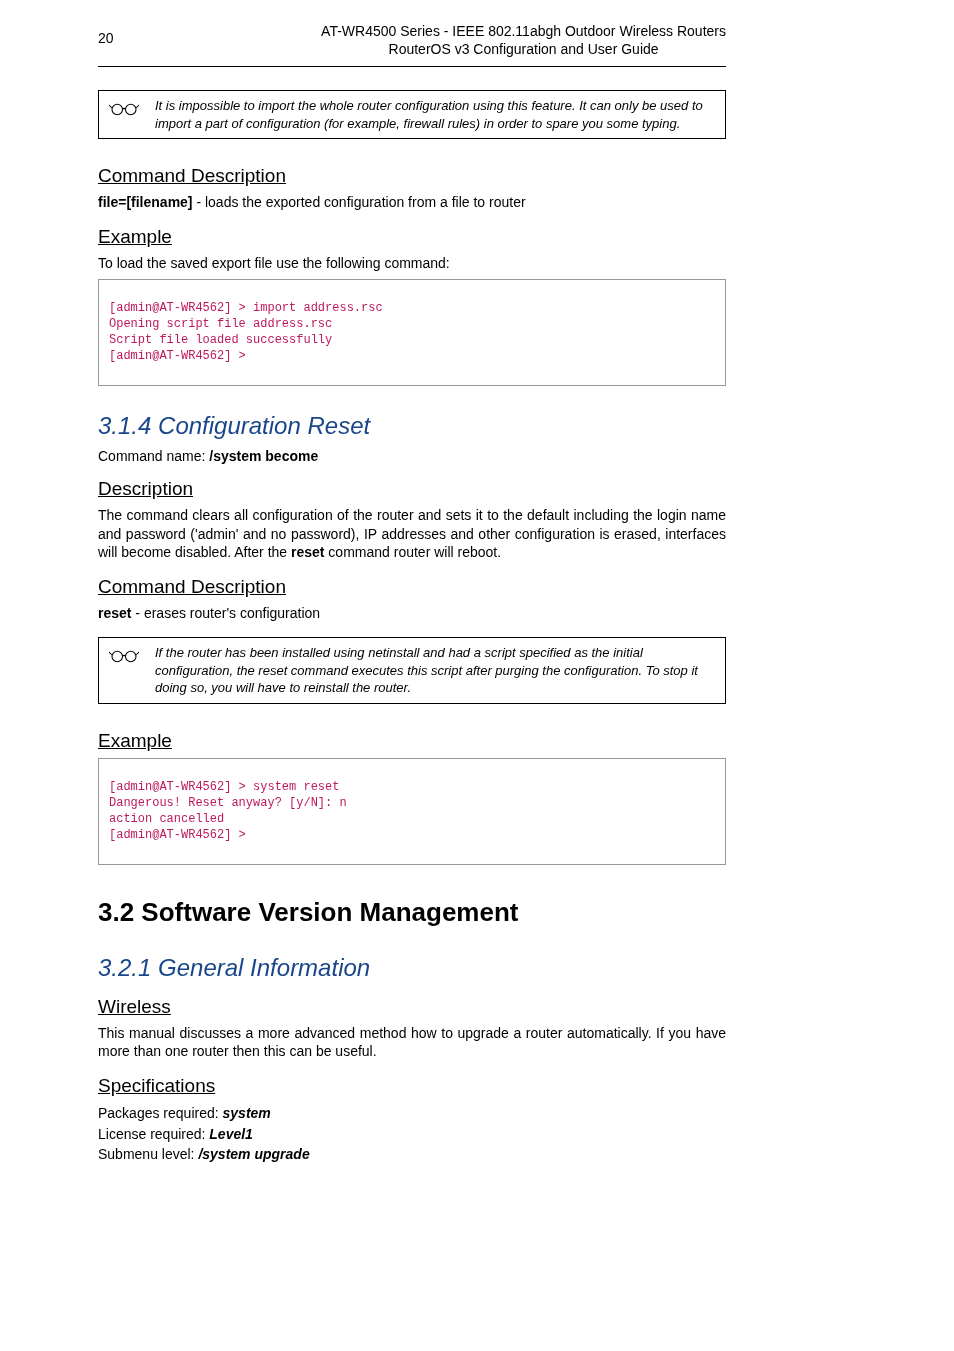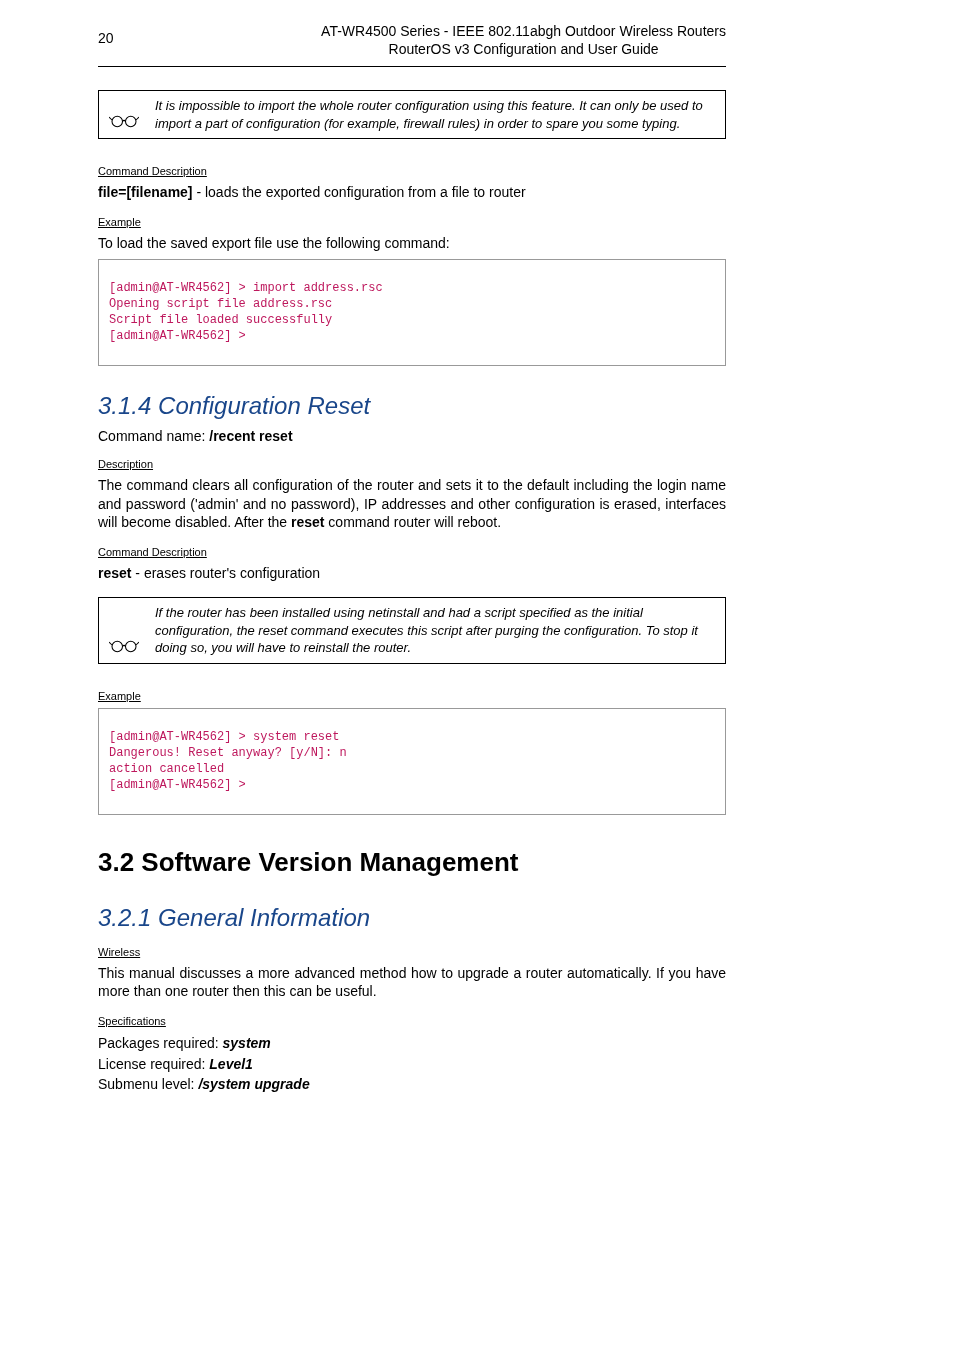--- a/index.html
+++ b/index.html
@@ -40,38 +40,38 @@
     border-top: 1px solid #000;
     border-bottom: none;
   }
   .content {
     margin-top: 62px;
   }
   .note-box {
     border: 1px solid #000;
     padding: 6px 10px 6px 10px;
     display: flex;
-    align-items: flex-end;
+    align-items: flex-start;
     margin: 6px 0 26px 0;
   }
   .note-box .glasses {
     width: 32px;
     flex: 0 0 32px;
     margin-right: 14px;
     margin-top: 2px;
   }
   .note-box .note-text {
     flex: 1;
     font-style: italic;
     font-size: 13px;
     line-height: 1.35;
   }
   .h-underline {
     text-decoration: underline;
-    font-size: 11px;
+    font-size: 19px;
     margin: 14px 0 6px 0;
     font-weight: normal;
   }
   .body-text {
     font-size: 14px;
     line-height: 1.35;
     margin: 6px 0;
   }
   .body-text.justify {
     text-align: justify;
@@ -146,21 +146,21 @@
 
     <div class="h-underline">Example</div>
     <div class="body-text">To load the saved export file use the following command:</div>
     <div class="code-box">[admin@AT-WR4562] &gt; import address.rsc
 Opening script file address.rsc
 Script file loaded successfully
 [admin@AT-WR4562] &gt;</div>
 
     <div class="h2-section">3.1.4  Configuration Reset</div>
     <div class="cmd-line">
-      <span>Command name: </span><span class="bold">/recent reset</span>
+      <span>Command name: </span><span class="bold">/system become</span>
     </div>
 
     <div class="h-underline">Description</div>
     <div class="body-text justify">
       <span>The command clears all configuration of the router and sets it to the default including the login name and password ('admin' and no password), IP addresses and other configuration is erased, interfaces will become disabled. After the </span><span class="bold">reset</span><span> command router will reboot.</span>
     </div>
 
     <div class="h-underline">Command Description</div>
     <div class="body-text">
       <span class="bold">reset</span><span> - erases router's configuration</span>

